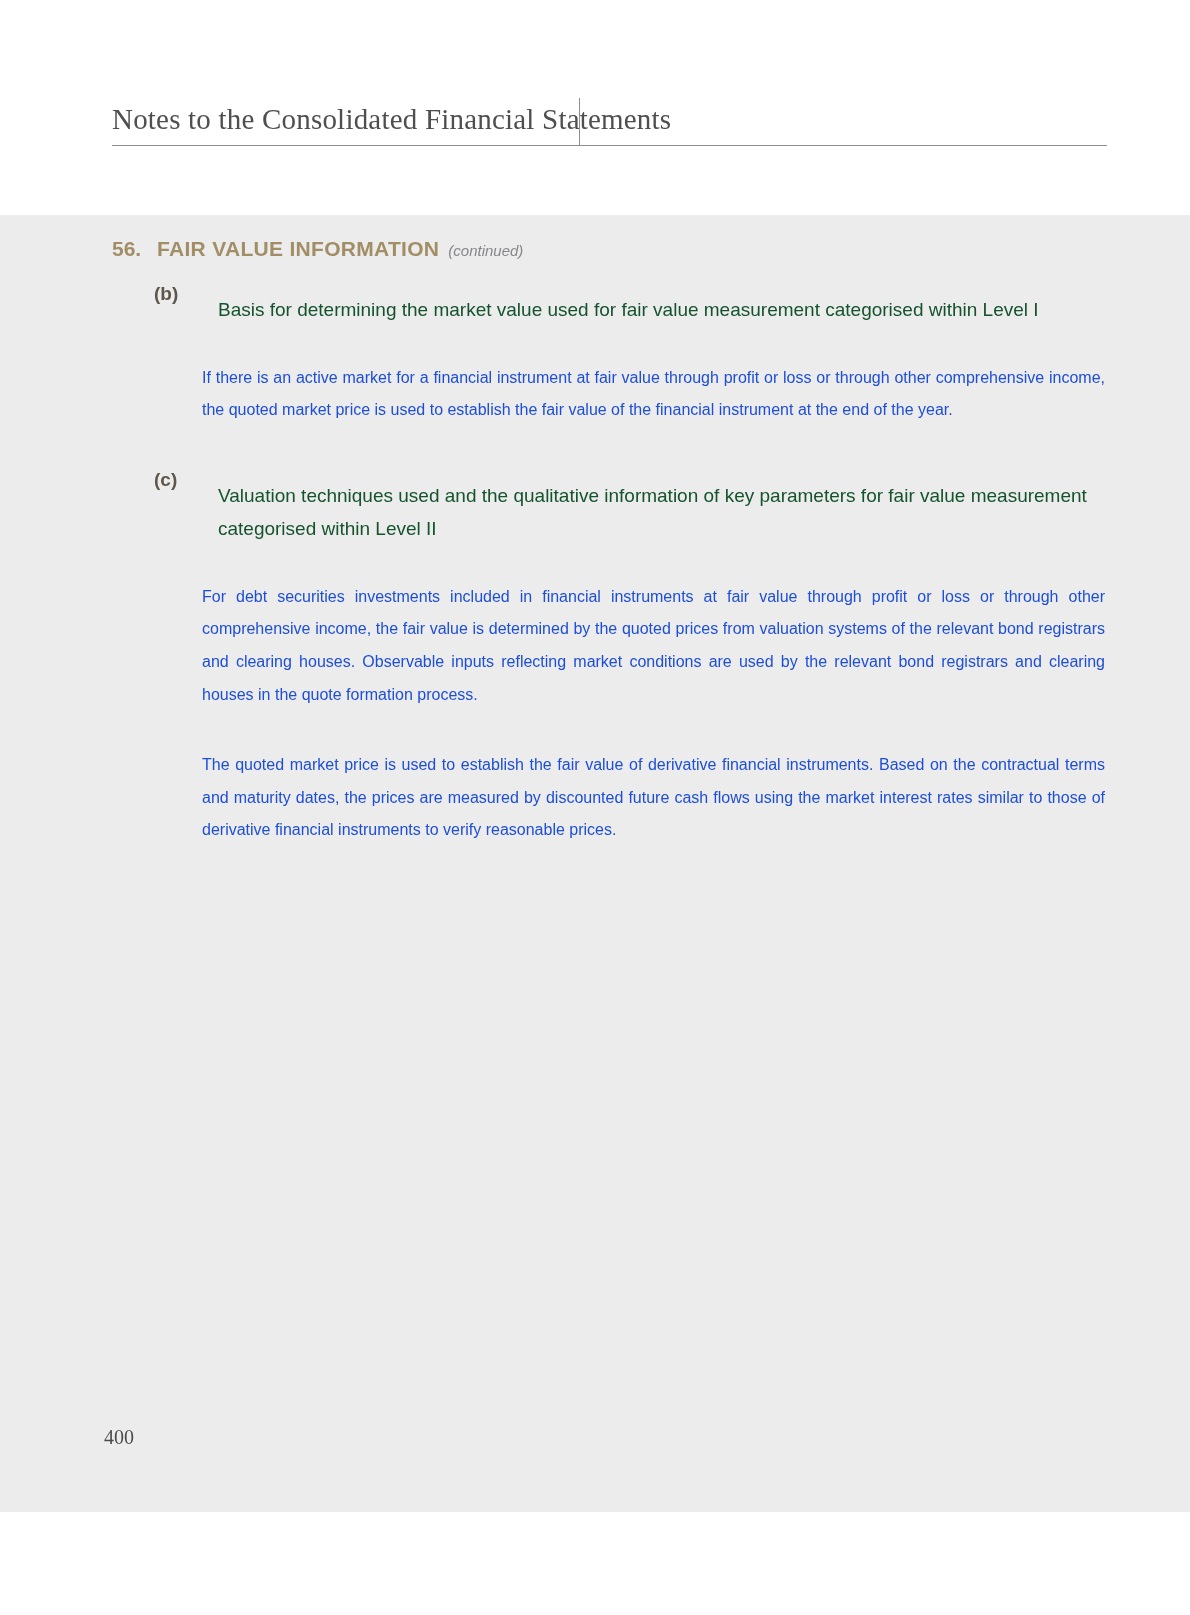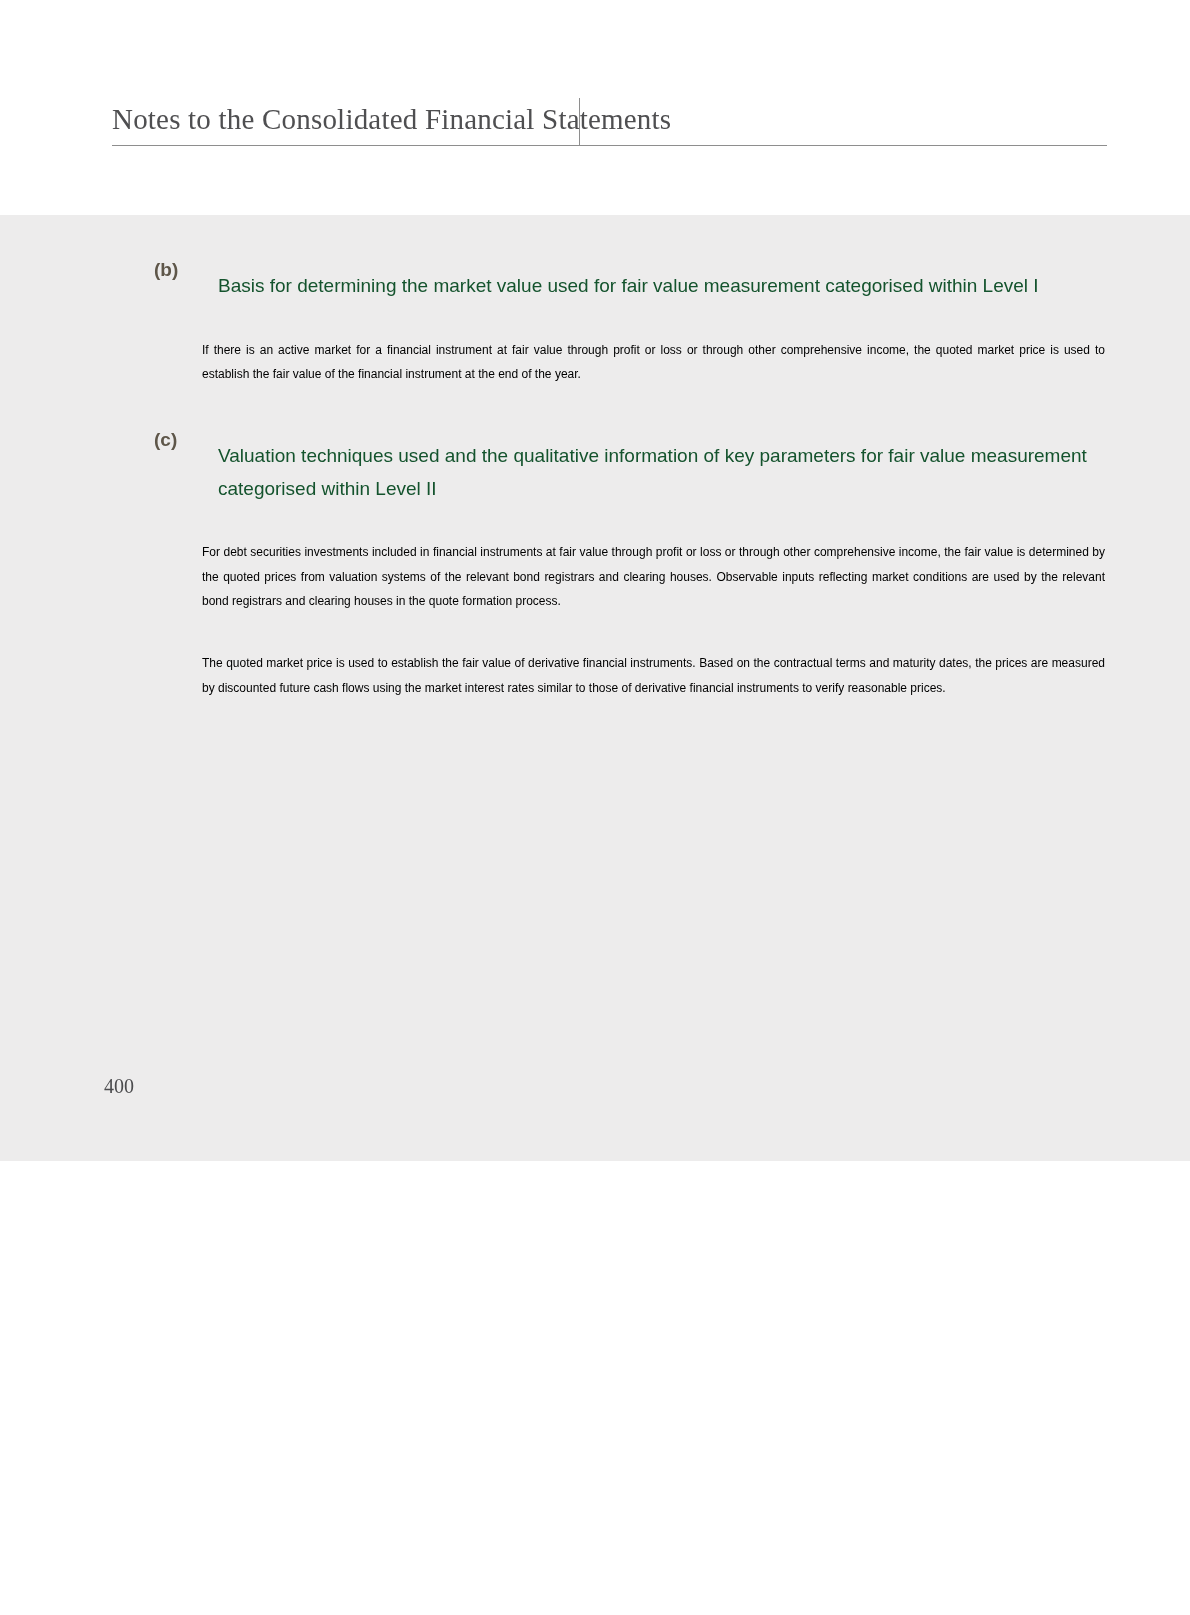--- a/index.html
+++ b/index.html
@@ -5,21 +5,21 @@
   * { box-sizing: border-box; }
   html, body { margin: 0; padding: 0; }
   body {
     width: 1190px;
     height: 1615px;
     background: #ffffff;
     font-family: "Liberation Sans", sans-serif;
   }
   .page {
     width: 1190px;
-    height: 1161px;
+    height: 1512px;
     display: flex;
     flex-direction: column;
     overflow: hidden;
     background: #ffffff;
   }
 
   
   .page-header {
     margin: 96px 83px 0 112px;
   }
@@ -110,23 +110,23 @@
     font-size: 19px;
     line-height: 1.72;
     color: #14532d;
   }
   .sub-body {
     margin-left: 48px;
     margin-top: 19px;
   }
   .sub-body p {
     margin: 8px 0 37px 0;
-    font-size: 12px;
+    font-size: 16px;
     line-height: 2.05;
-    color: #000000;
+    color: #1d4ed8;
     text-align: justify;
   }
   .subsection + .subsection { margin-top: 34px; }
 
   .page-number {
     position: absolute;
     left: 104px;
     bottom: 63px;
     font-family: "Liberation Serif", serif;
     font-size: 20px;
@@ -140,20 +140,25 @@
 
   <header class="page-header">
     <div class="title-row">
       <h1 class="doc-title">Notes to the Consolidated Financial Statements</h1>
       <div class="header-vertical-divider"></div>
     </div>
   </header>
 
   <main class="content">
 
+    <div class="section-heading">
+      <span class="sec-num">56.</span>
+      <span class="sec-title">FAIR VALUE INFORMATION</span>
+      <span class="sec-continued">(continued)</span>
+    </div>
 
     <section class="subsection">
       <div class="sub-heading-row">
         <span class="sub-label">(b)</span>
         <h2 class="sub-heading">Basis for determining the market value used for fair value measurement categorised within Level I</h2>
       </div>
       <div class="sub-body">
         <p>If there is an active market for a financial instrument at fair value through profit or loss or through other comprehensive income, the quoted market price is used to establish the fair value of the financial instrument at the end of the year.</p>
       </div>
     </section>

